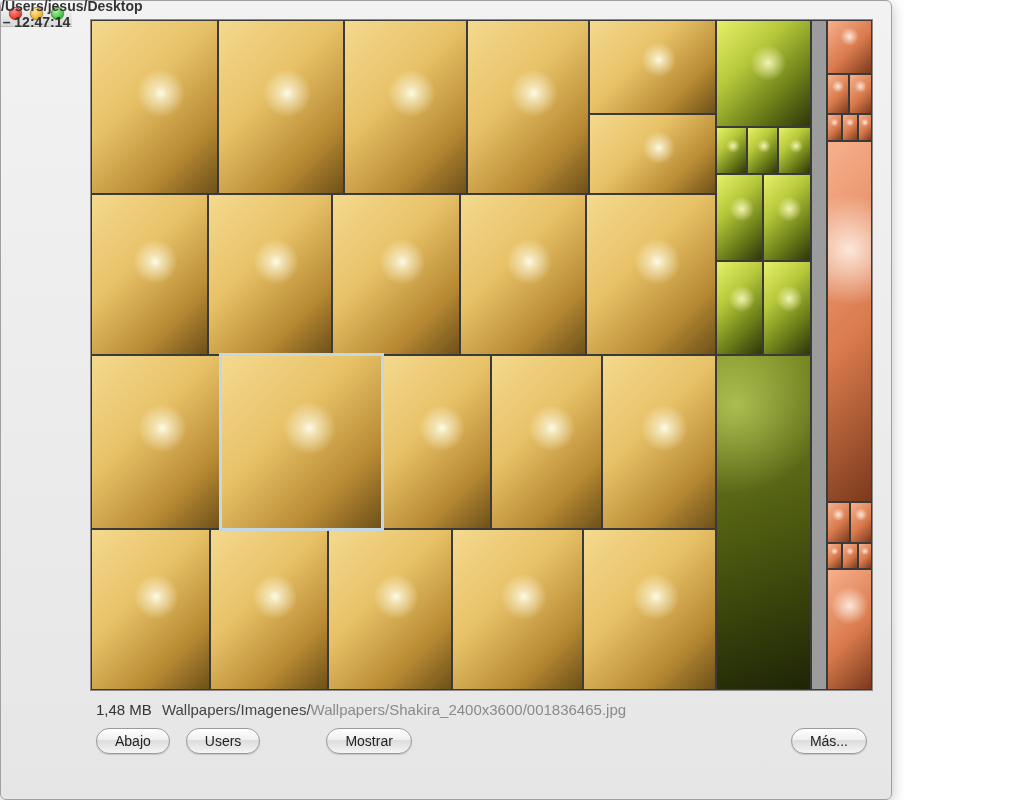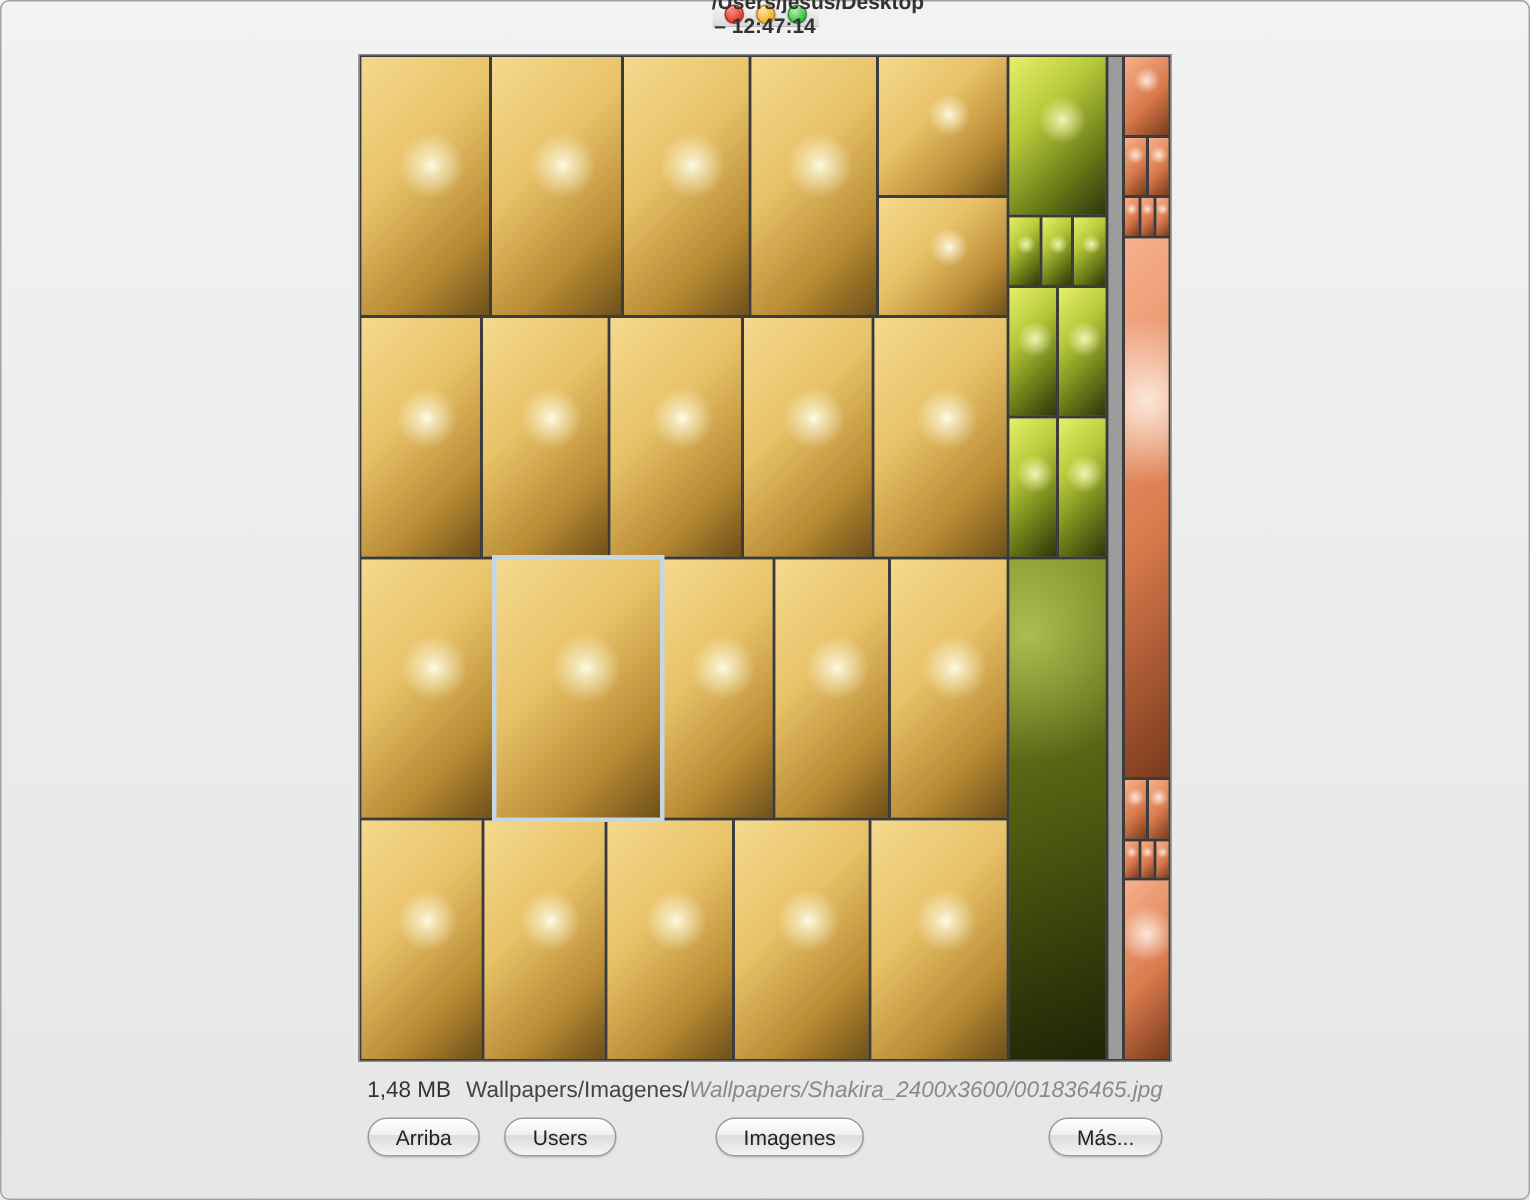--- a/index.html
+++ b/index.html
@@ -6,29 +6,28 @@
   body {
     width: 1020px;
     height: 800px;
     background: #fff;
     font-family: "Lucida Grande", "Helvetica Neue", Arial, sans-serif;
     font-size: 13px;
     color: #222;
     overflow: hidden;
   }
   .window {
-    width: 1020px;
+    width: 892px;
     height: 800px;
     background: linear-gradient(#f2f2f2, #e6e6e6);
     border: 1px solid #a0a0a0;
     border-radius: 6px;
     box-shadow: 0 3px 14px rgba(0,0,0,.25);
     display: flex;
-    flex-direction: column;
-    align-items: center;
+    flex-direction: row;
   }
   .titlebar {
     height: 26px;
     background: linear-gradient(#fdfdfd, #d9d9d9);
     border-bottom: 1px solid #bbb;
     display: flex;
     align-items: center;
     padding: 0 8px;
     position: relative;
     border-top-left-radius: 6px;
@@ -100,21 +99,21 @@
   }
   .statusbar {
     padding: 10px 6px 6px 6px;
     font-size: 15px;
     color: #444;
     display: flex;
     gap: 10px;
     align-items: baseline;
   }
   .statusbar .size { color: #333; }
-  .statusbar .path .dim { color: #8a8a8a; font-style: italic; }
+  .statusbar .path .dim { color: #8a8a8a; }
   .buttonbar {
     display: flex;
     gap: 16px;
     padding: 4px 6px 4px 6px;
     align-items: center;
   }
   .buttonbar .spacer { flex: 1; }
   .aqua-btn {
     height: 26px;
     padding: 0 18px;
@@ -277,20 +276,20 @@
       </div>
 
     <div class="statusbar">
       <span class="size">1,48 MB</span>
       <span class="path">
         <span>Wallpapers/Imagenes/</span><span class="dim">Wallpapers/Shakira_2400x3600/001836465.jpg</span>
       </span>
     </div>
 
     <div class="buttonbar">
-      <button class="aqua-btn">Arriba</button>
+      <button class="aqua-btn">Abajo</button>
       <button class="aqua-btn">Users</button>
-      <button class="aqua-btn" style="margin-left:50px">Imagenes</button>
+      <button class="aqua-btn" style="margin-left:50px">Mostrar</button>
       <div class="spacer"></div>
       <button class="aqua-btn">Más...</button>
     </div>
   </div>
 </div>
 
 </body></html>

